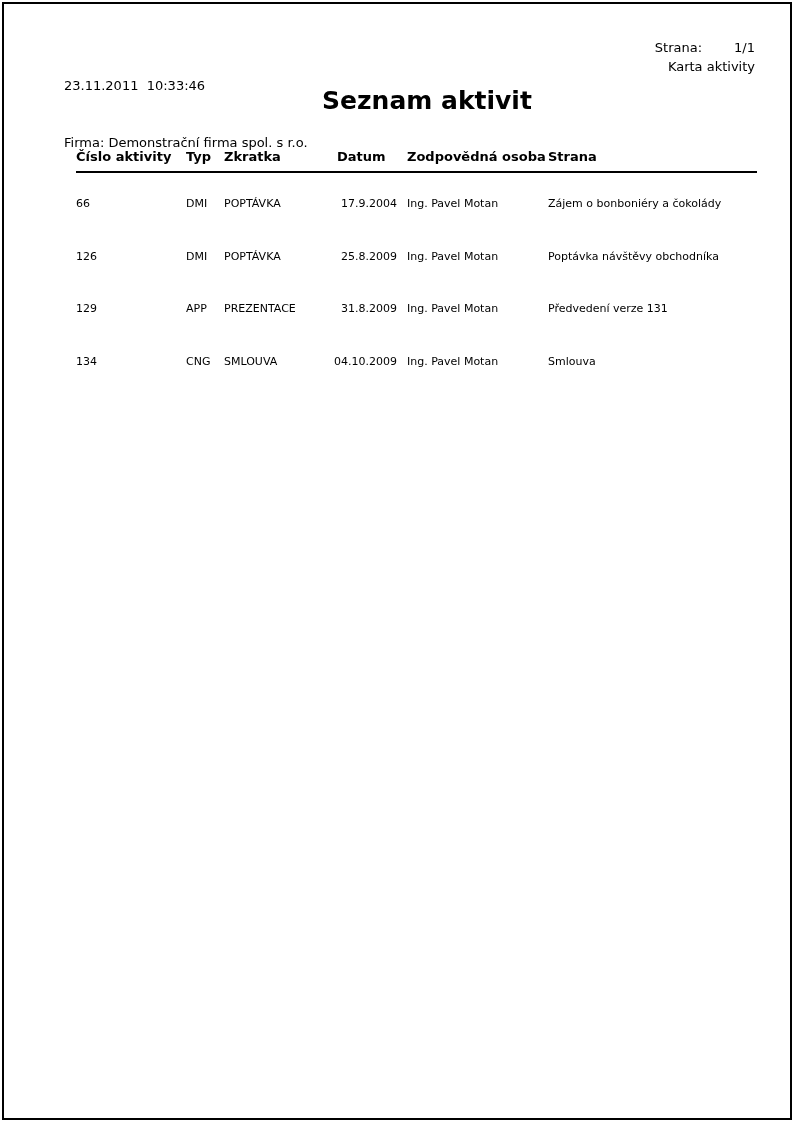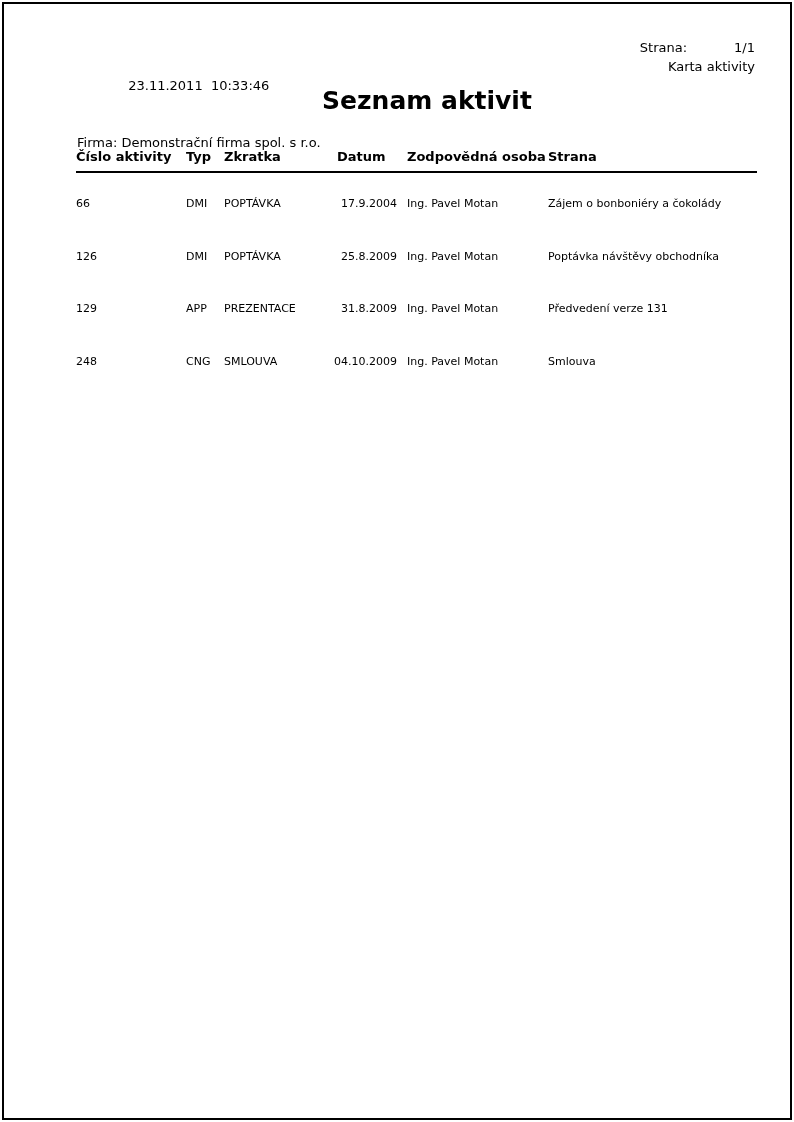--- a/index.html
+++ b/index.html
@@ -13,40 +13,39 @@
   }
   .page-border {
     position:absolute;
     inset:2px;
     border:2px solid #000000;
     pointer-events:none;
   }
   
   .meta-left {
     position:absolute;
-    left:77px;
+    left:64px;
     top:38px;
     font-size:13px;
     line-height:19px;
     white-space:pre;
-    text-align:center;
   }
   
   .meta-right {
     position:absolute;
     right:39px;
     top:38px;
     font-size:13px;
     line-height:19px;
     text-align:right;
   }
   .meta-right .page-line {
     display:flex;
     justify-content:space-between;
-    gap:47px;
+    gap:32px;
   }
   
   .report-title {
     position:absolute;
     left:88px;
     width:678px;
     top:86px;
     text-align:center;
     font-size:25px;
     font-weight:bold;
@@ -132,21 +131,21 @@
   <div class="grid-row table-row">
     <span class="cell">129</span>
     <span class="cell">APP</span>
     <span class="cell">PREZENTACE</span>
     <span class="cell cell-datum">31.8.2009</span>
     <span class="cell">Ing. Pavel Motan</span>
     <span class="cell">Předvedení verze 131</span>
   </div>
 
   <div class="grid-row table-row">
-    <span class="cell">248</span>
+    <span class="cell">134</span>
     <span class="cell">CNG</span>
     <span class="cell">SMLOUVA</span>
     <span class="cell cell-datum">04.10.2009</span>
     <span class="cell">Ing. Pavel Motan</span>
     <span class="cell">Smlouva</span>
   </div>
 </div>
 </div>
 
 </body></html>

